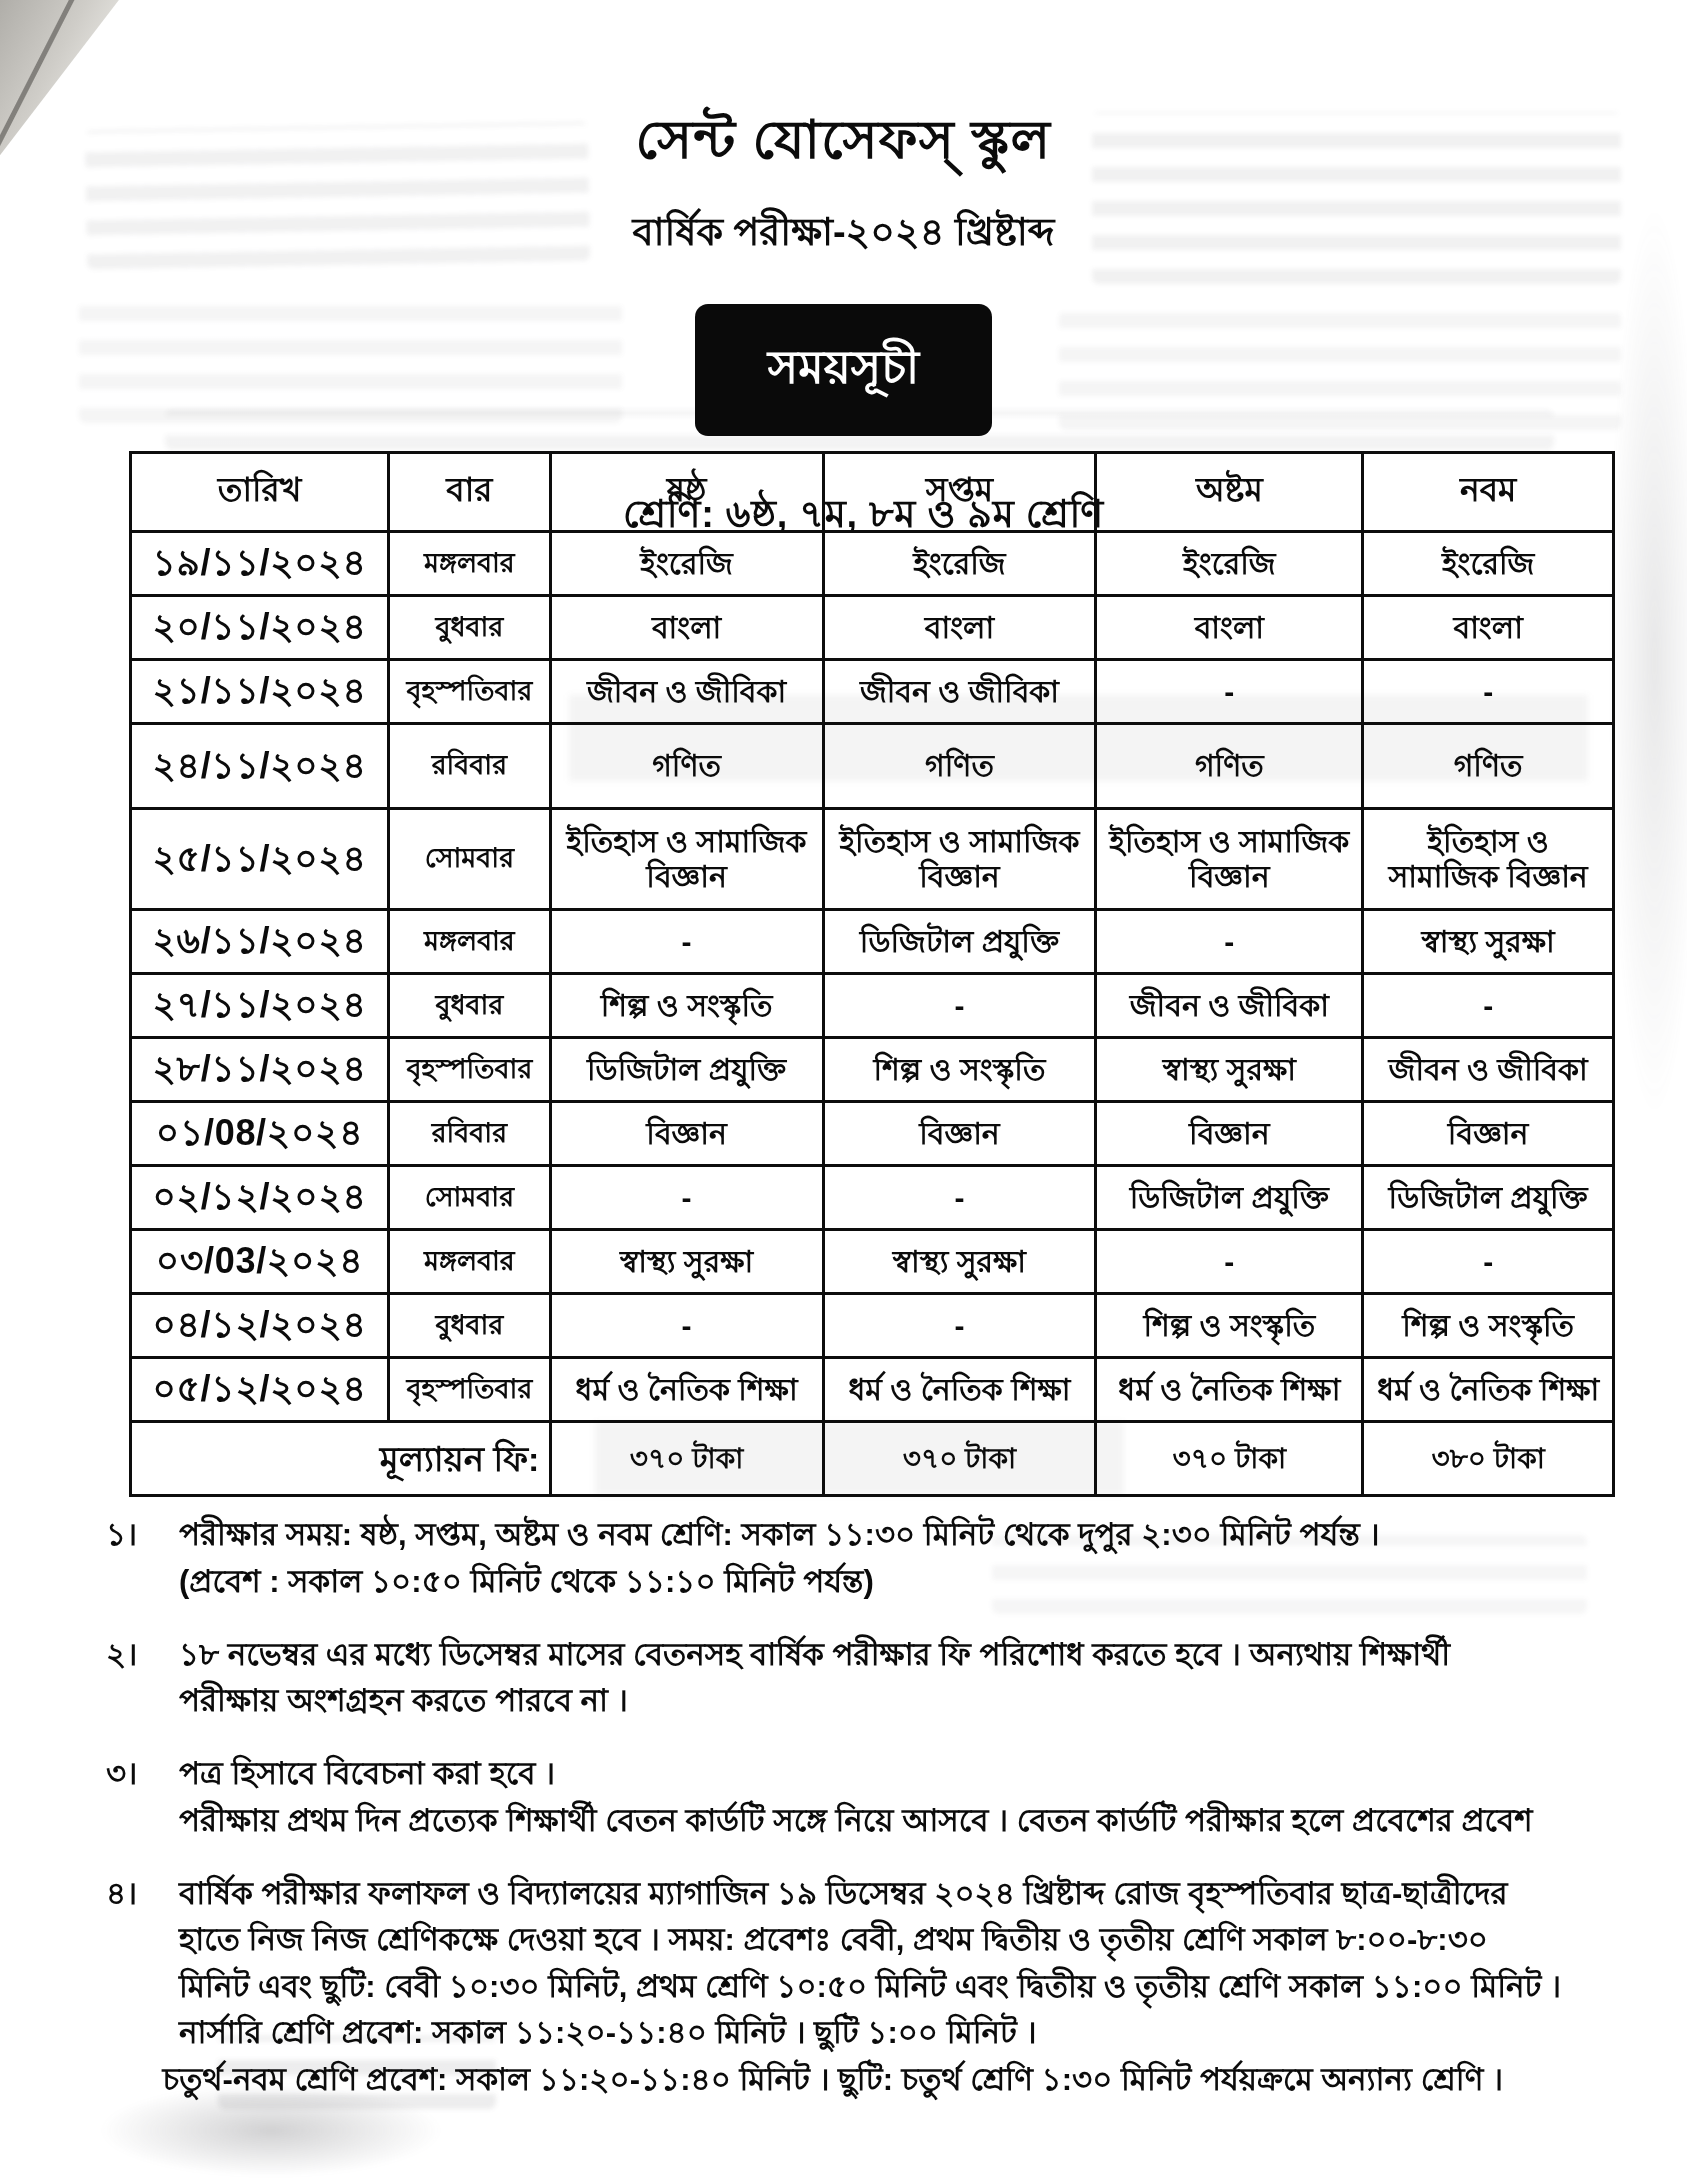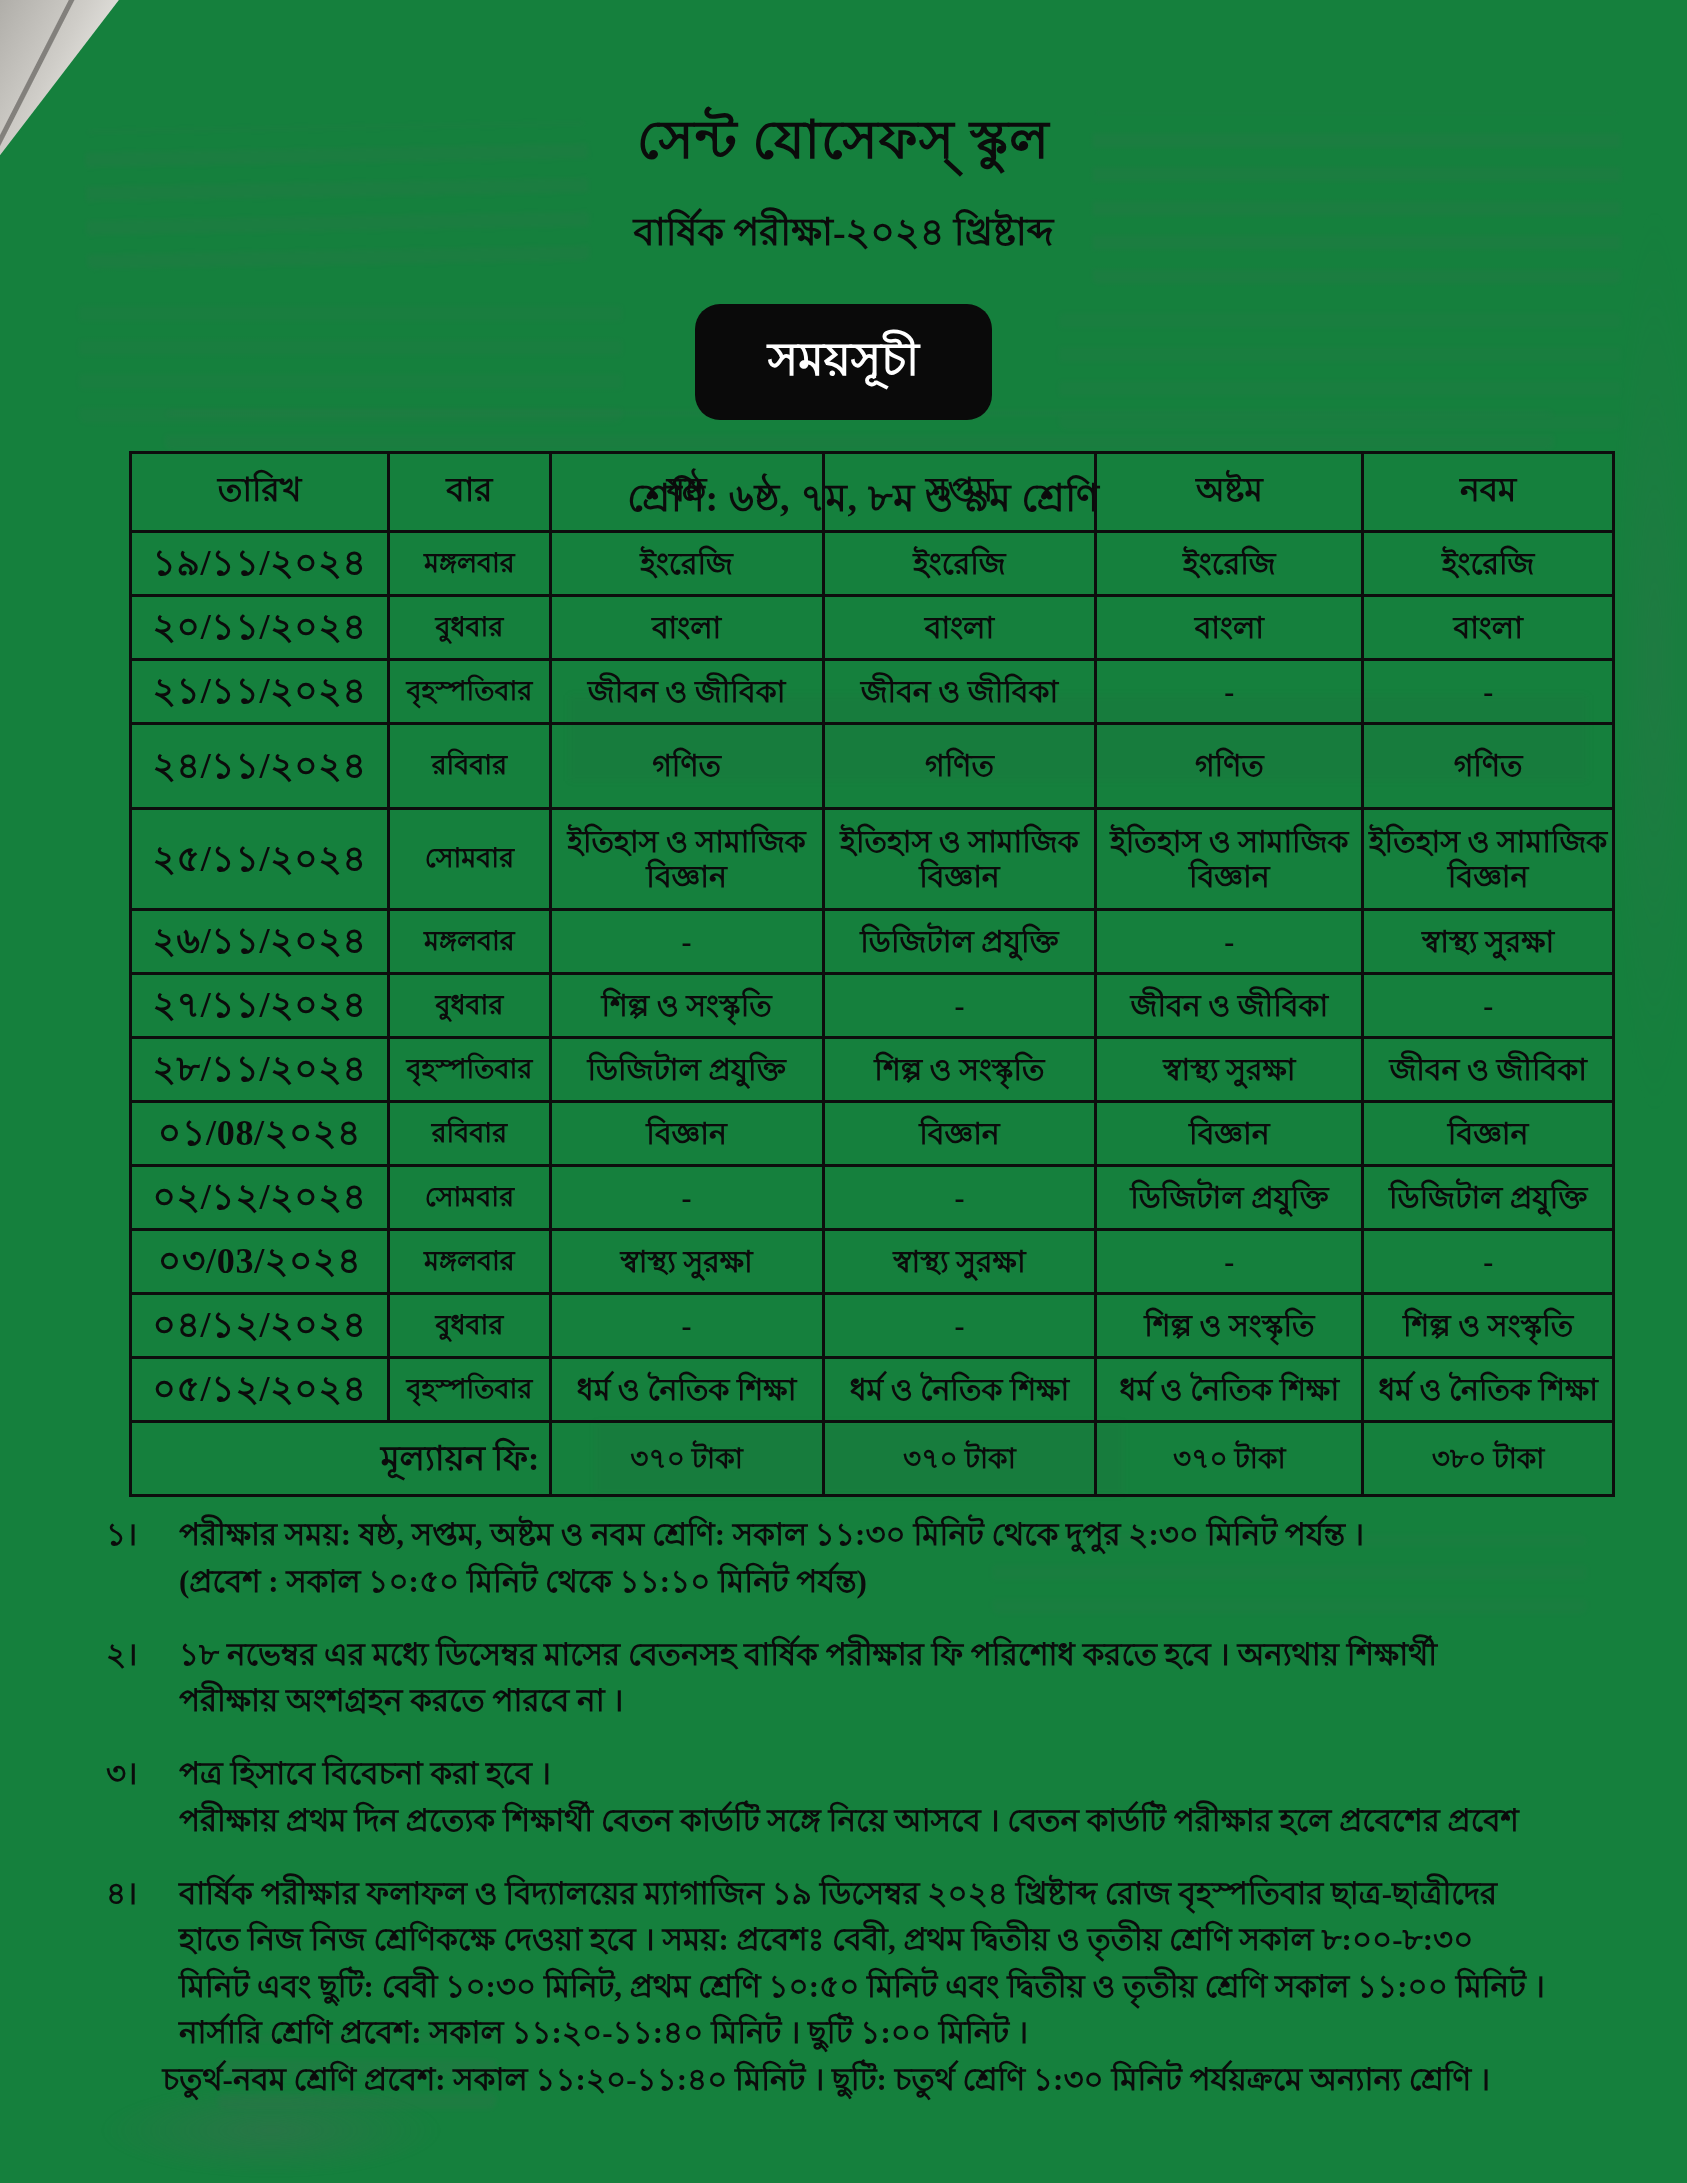--- a/index.html
+++ b/index.html
@@ -1,21 +1,21 @@
 <!DOCTYPE html>
 <html style="font-size:10.6px"><head>
 <meta charset="utf-8">
 <style>
   html,body{margin:0;padding:0;background:#d9d7d2;}
   .page{
     position:relative;
     width:1687px;height:2183px;
-    background:#15803d;
+    background:#ffffff;
     overflow:hidden;
-    font-family:Liberation Serif, serif;
+    font-family:Liberation Sans, sans-serif;
     color:#0b0b0b;
   }
 
   
   .artifact{position:absolute;pointer-events:none;}
   .curl{
     top:-9.3px;left:-9.3px;width:165px;height:192px;
     background:linear-gradient(118deg,#aba9a4 0%,#cfcdc8 38%,#efeeea 66%,#fcfbf8 85%);
     clip-path:polygon(0 0,82% 0,0 92%);
   }
@@ -36,21 +36,21 @@
   .grayband{background:rgba(60,60,65,.06);filter:blur(3.3px);}
 
   
   .header{position:absolute;top:99px;left:0;width:100%;text-align:center;}
   .school-name{font-size:53px;font-weight:700;letter-spacing:1.3px;}
   .exam-title{font-size:38px;font-weight:700;margin-top:14.6px;}
   .badge{
     display:inline-block;margin-top:38px;
     background:#0a0a0a;color:#ffffff;
     font-size:46px;font-weight:700;
-    padding:20px 73px;border-radius:25px;
+    padding:28px 73px;border-radius:13px;
   }
   .class-line{font-size:38px;font-weight:700;margin-top:48px;letter-spacing:0.7px;margin-left:40px;}
 
   
   table.schedule{
     position:absolute;left:129px;top:451px;
     width:1486px;border-collapse:collapse;table-layout:fixed;
     border:3.3px solid #0d0d0d;
   }
   .schedule th,.schedule td{

